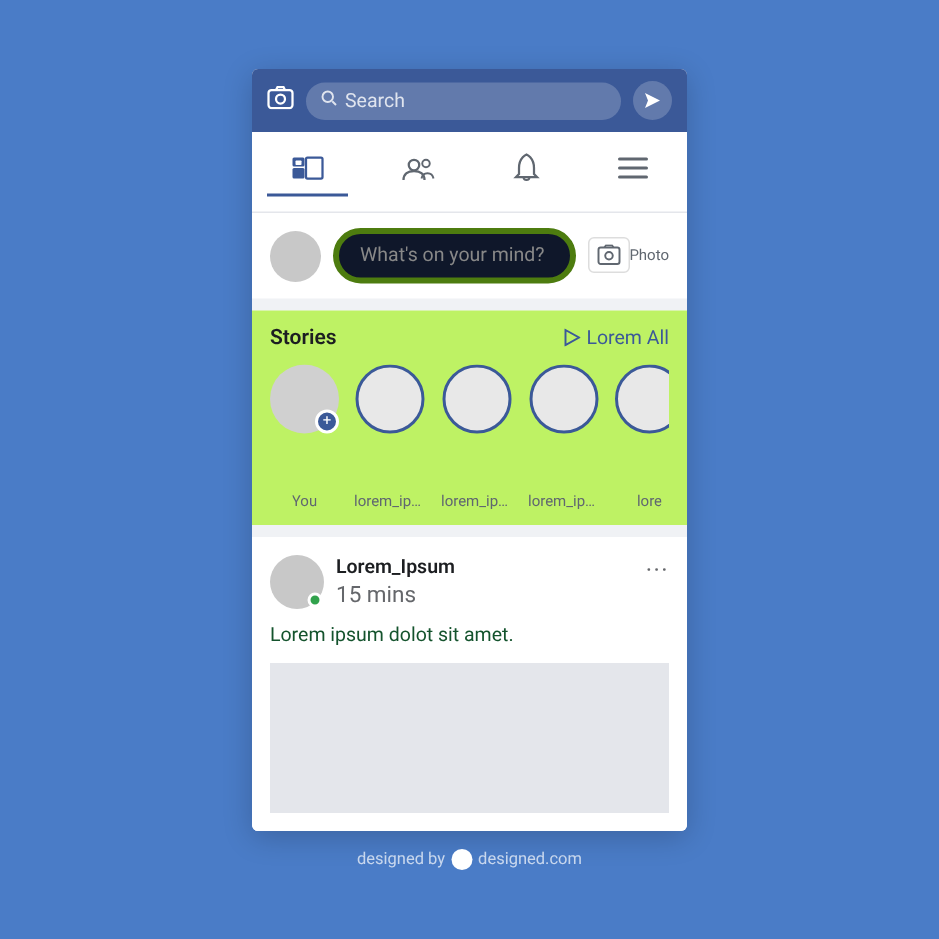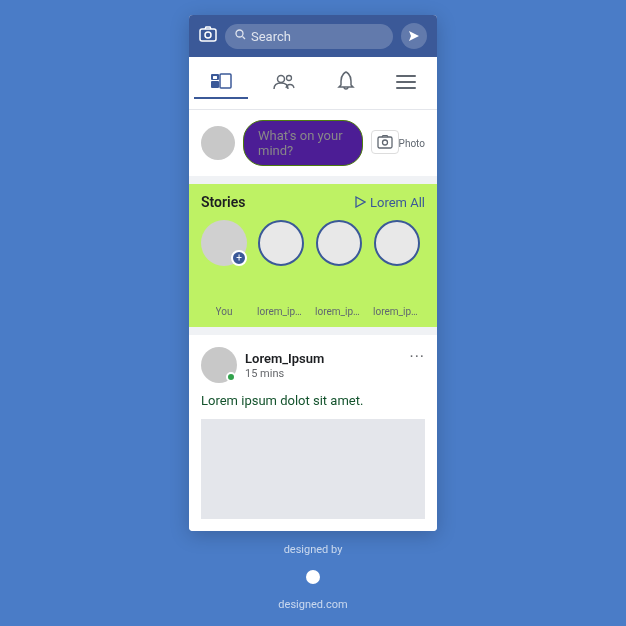--- a/index.html
+++ b/index.html
@@ -8,21 +8,21 @@
       height: 626px;
       background-color: #4a7cc7;
       display: flex;
       flex-direction: column;
       align-items: center;
       justify-content: center;
       font-family: -apple-system, BlinkMacSystemFont, 'Segoe UI', Roboto, sans-serif;
     }
 
     .phone-frame {
-      width: 248px;
+      width: 290px;
       background: #f0f2f5;
       border-radius: 4px;
       overflow: hidden;
       box-shadow: 0 4px 20px rgba(0,0,0,0.2);
     }
 
     
     .top-bar {
       background: #3b5998;
       display: flex;
@@ -114,22 +114,22 @@
     .composer-avatar {
       width: 34px;
       height: 34px;
       border-radius: 50%;
       background: #c8c8c8;
       flex-shrink: 0;
     }
 
     .composer-input {
       flex: 1;
-      background: #4c1d95;
-      border: 1px solid #4d7c0f;
+      background: #0f172a;
+      border: 4px solid #4d7c0f;
       border-radius: 20px;
       padding: 7px 14px;
       font-size: 13px;
       color: #888;
     }
 
     .composer-photo {
       display: flex;
       flex-direction: row;
       align-items: center;
@@ -276,21 +276,21 @@
       border: 2px solid white;
     }
 
     .post-author-name {
       font-size: 13px;
       font-weight: 600;
       color: #1c1e21;
     }
 
     .post-time {
-      font-size: 11px;
+      font-size: 15px;
       color: #65676b;
       margin-top: 1px;
     }
 
     .post-more {
       color: #65676b;
       font-size: 16px;
       letter-spacing: 1px;
       cursor: pointer;
     }
@@ -310,22 +310,21 @@
 
     
     .watermark {
       text-align: center;
       margin-top: 12px;
       font-size: 11px;
       color: rgba(255,255,255,0.7);
       display: flex;
       align-items: center;
       justify-content: center;
-      gap: 14px;
-      flex-direction: column;
+      gap: 4px;
     }
 
     .watermark-logo {
       width: 14px;
       height: 14px;
       background: white;
       border-radius: 50%;
       display: inline-flex;
       align-items: center;
       justify-content: center;
@@ -452,20 +451,26 @@
         <span class="story-label">lorem_ipsum</span>
       </div>
 
       <div class="story-item">
         <div class="story-circle-wrapper">
           <div class="story-circle with-border"></div>
         </div>
         <span class="story-label">lorem_ipsum</span>
       </div>
 
+      <div class="story-item">
+        <div class="story-circle-wrapper">
+          <div class="story-circle with-border"></div>
+        </div>
+        <span class="story-label">lore</span>
+      </div>
     </div>
   </div>
 
   <div class="feed-post">
     <div class="post-header">
       <div class="post-author-info">
         <div class="post-avatar-wrapper">
           <div class="post-avatar"></div>
           <div class="online-dot"></div>
         </div>

